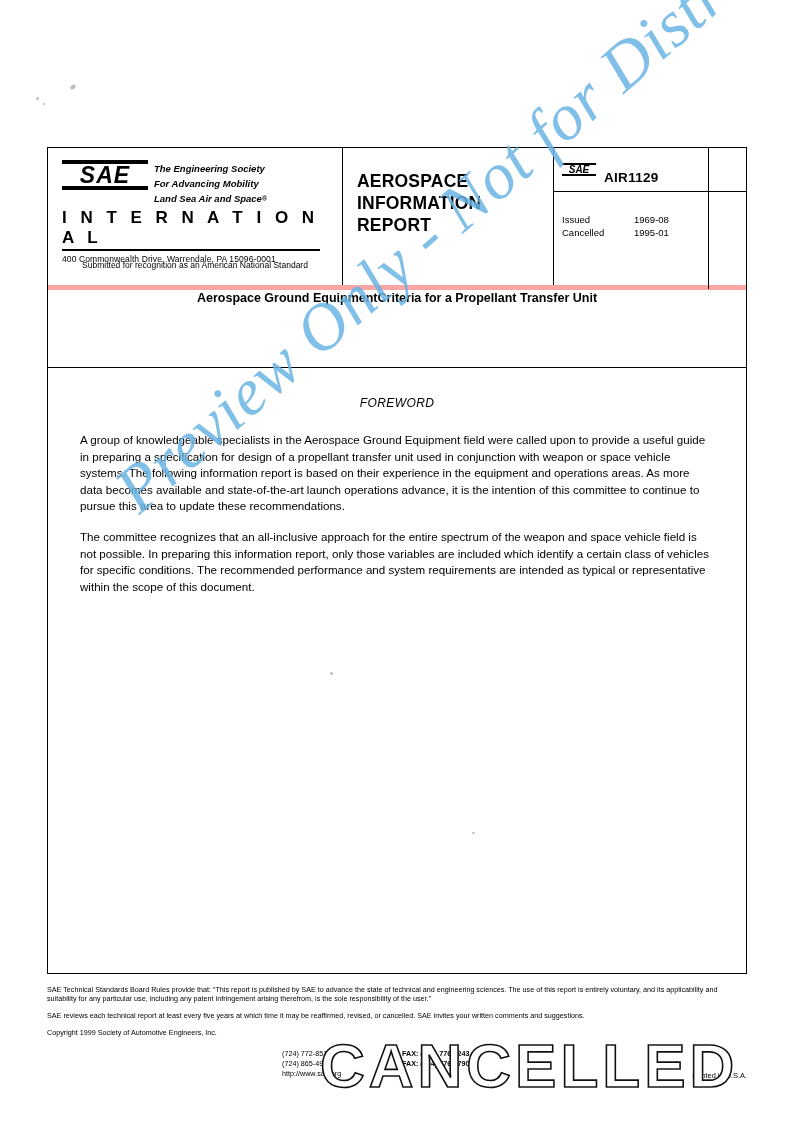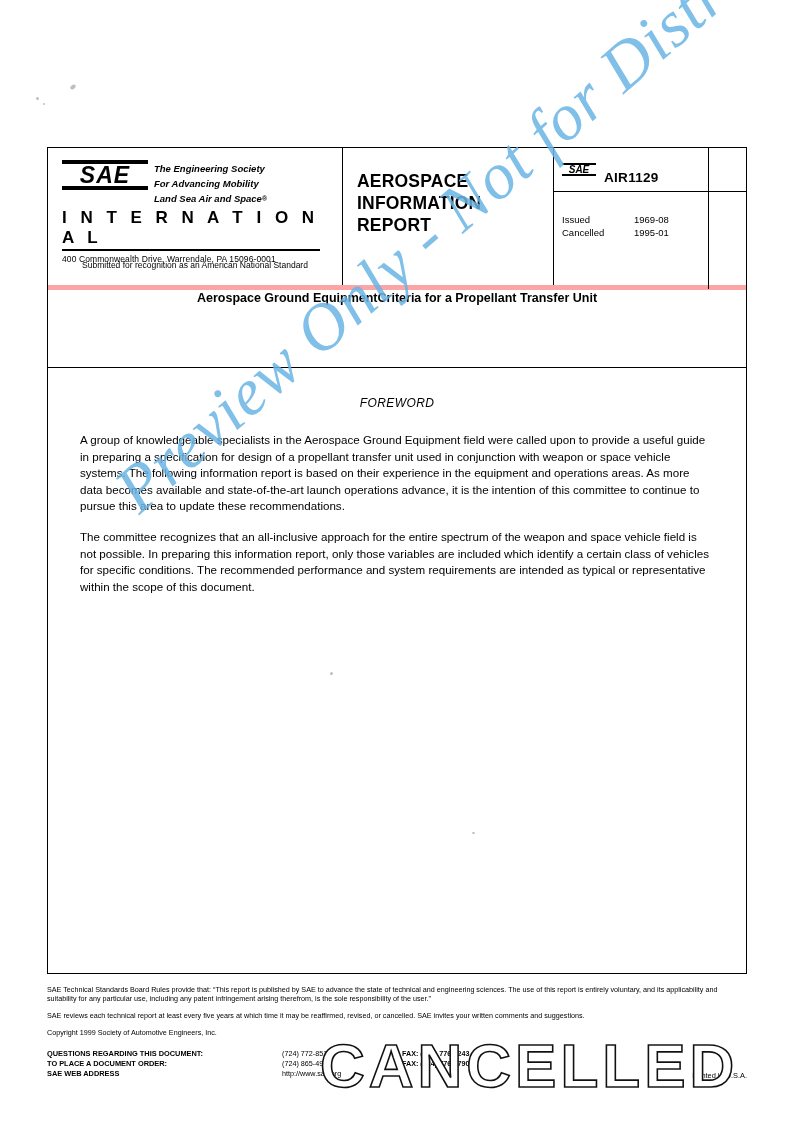--- a/index.html
+++ b/index.html
@@ -433,25 +433,20 @@
       <div class="para">The committee recognizes that an all-inclusive approach for the entire spectrum of the weapon and space vehicle field is not possible.  In preparing this information report, only those variables are included which identify a certain class of vehicles for specific conditions.  The recommended performance and system requirements are intended as typical or representative within the scope of this document.</div>
     </div>
   </div>
 
   <div class="footer">
     <p>SAE Technical Standards Board Rules provide that: “This report is published by SAE to advance the state of technical and engineering sciences. The use of this report is entirely voluntary, and its applicability and suitability for any particular use, including any patent infringement arising therefrom, is the sole responsibility of the user.”</p>
     <p class="tight">SAE reviews each technical report at least every five years at which time it may be reaffirmed, revised, or cancelled. SAE invites your written comments and suggestions.</p>
     <p style="margin-bottom:12px;">Copyright 1999 Society of Automotive Engineers, Inc.</p>
 
     <div class="contact">
-      <div class="col-a">
-        <div>QUESTIONS REGARDING THIS DOCUMENT:</div>
-        <div>TO PLACE A DOCUMENT ORDER:</div>
-        <div>SAE WEB ADDRESS</div>
-      </div>
       <div class="col-b">
         <div>(724) 772-8510</div>
         <div>(724) 865-4970</div>
         <div>http://www.sae.org</div>
       </div>
       <div class="col-c">
         <div>FAX: (724) 776-0243</div>
         <div>FAX: (724) 776-0790</div>
       </div>
       <div class="col-d">Printed in U.S.A.</div>

